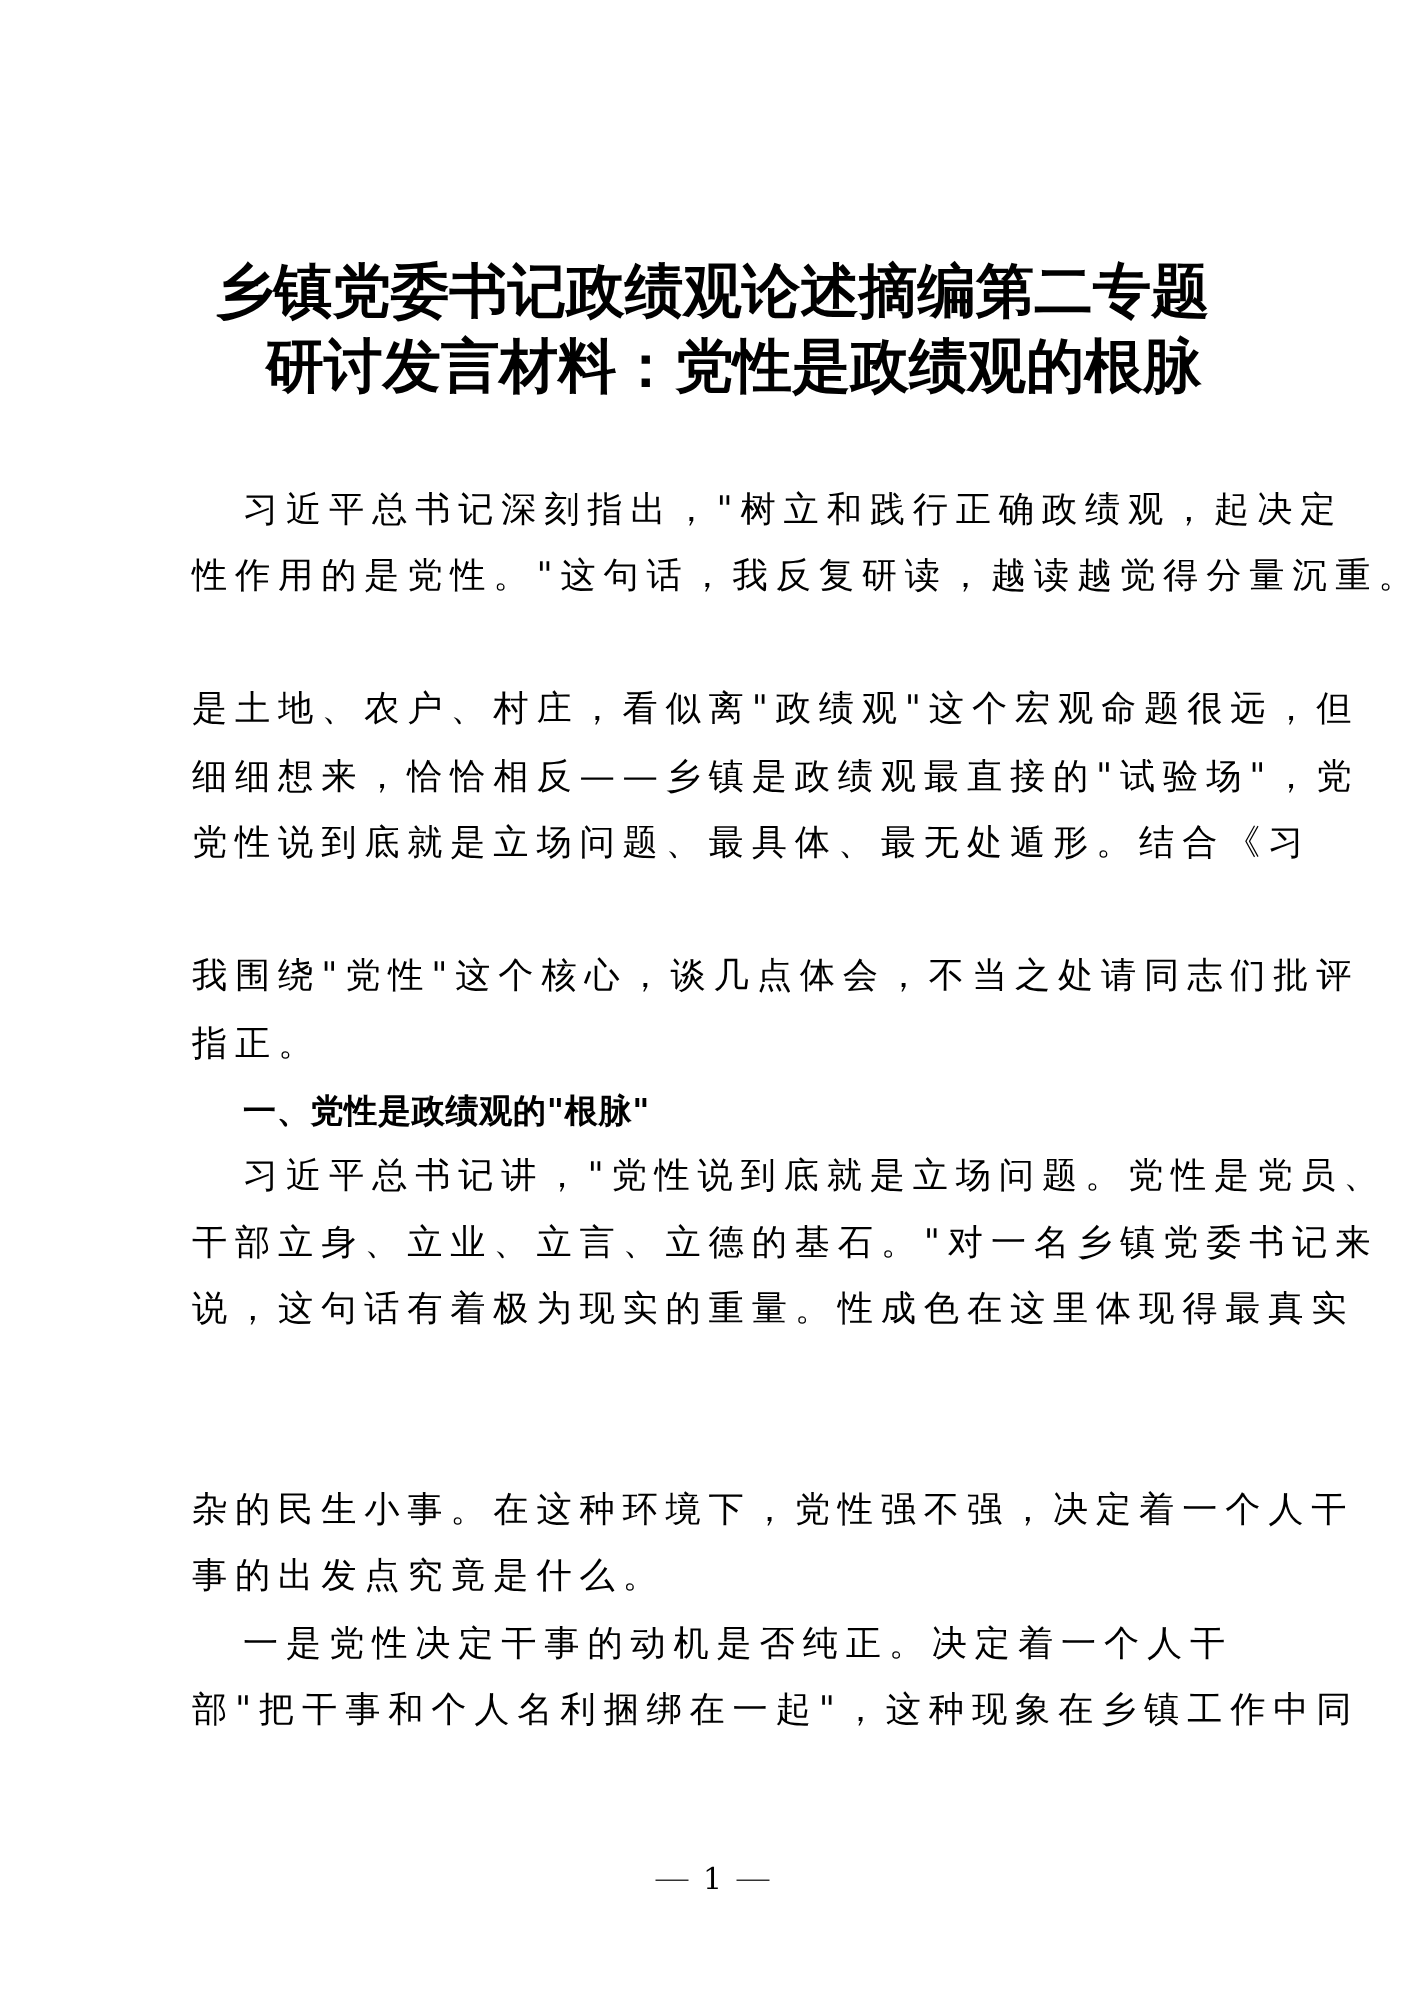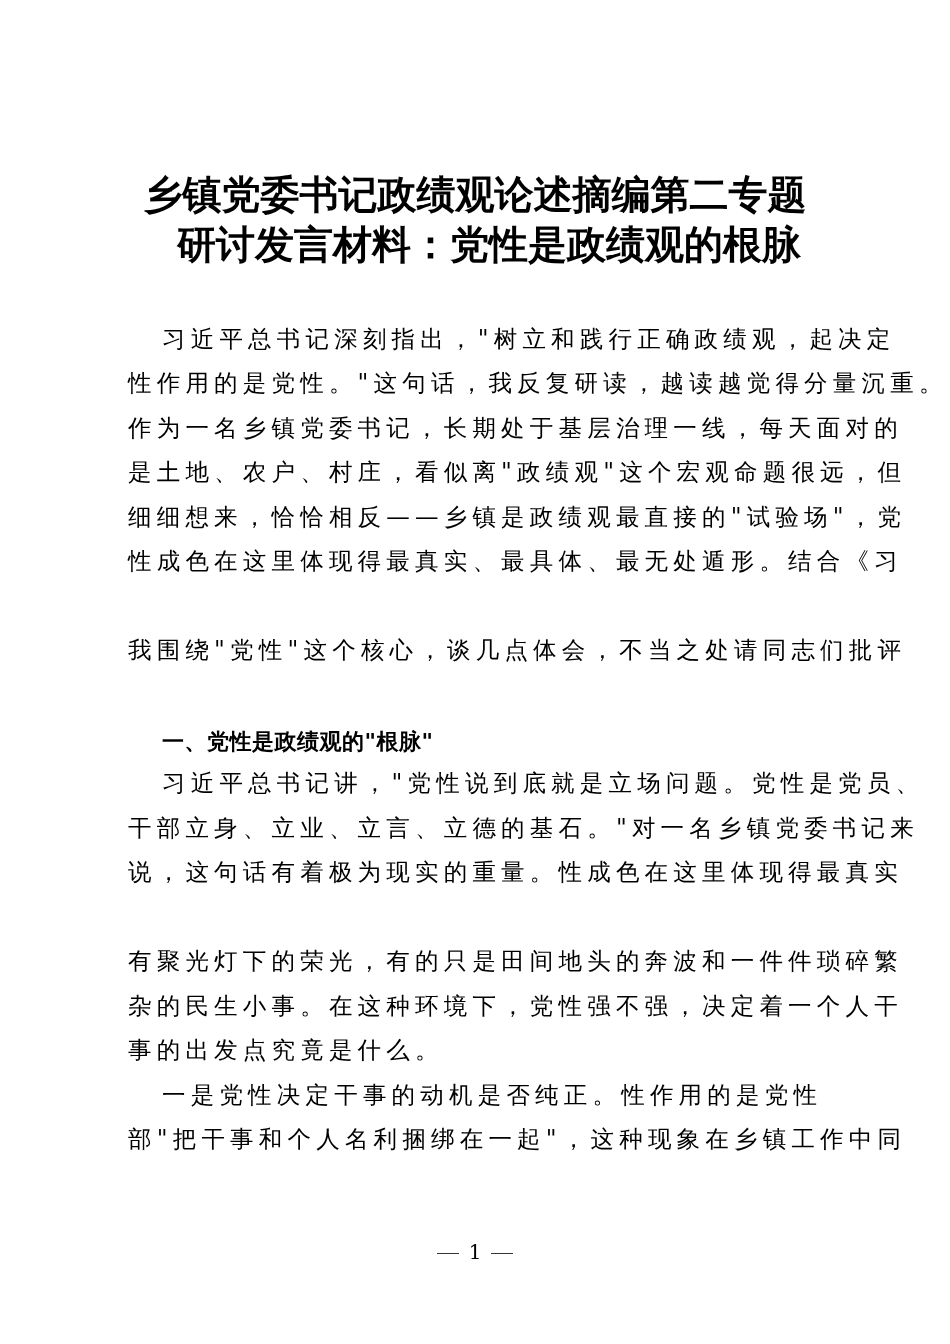--- a/index.html
+++ b/index.html
@@ -79,35 +79,34 @@
 </head>
 <body>
 
 <div class="page">
 
   <div class="title l1">乡镇党委书记政绩观论述摘编第二专题</div>
   <div class="title l2">研讨发言材料：党性是政绩观的根脉</div>
 
   <div class="body-line indent" style="top:324px">习近平总书记深刻指出，"树立和践行正确政绩观，起决定</div>
   <div class="body-line" style="top:368px">性作用的是党性。"这句话，我反复研读，越读越觉得分量沉重。</div>
-  <div class="body-line" style="top:413px">作为一名乡镇党委书记，长期处于基层治理一线，每天面对的</div>
   <div class="body-line" style="top:457px">是土地、农户、村庄，看似离"政绩观"这个宏观命题很远，但</div>
   <div class="body-line" style="top:502px">细细想来，恰恰相反——乡镇是政绩观最直接的"试验场"，党</div>
-  <div class="body-line" style="top:546px">性成色在这里体现得最真实、最具体、最无处遁形。结合《习</div>
+  <div class="body-line" style="top:546px">党性说到底就是立场问题、最具体、最无处遁形。结合《习</div>
   <div class="body-line" style="top:635px">我围绕"党性"这个核心，谈几点体会，不当之处请同志们批评</div>
+  <div class="body-line" style="top:680px">指正。</div>
 
   <div class="heading" style="top:727px">一、党性是政绩观的"根脉"</div>
 
   <div class="body-line indent" style="top:768px">习近平总书记讲，"党性说到底就是立场问题。党性是党员、</div>
   <div class="body-line" style="top:813px">干部立身、立业、立言、立德的基石。"对一名乡镇党委书记来</div>
   <div class="body-line" style="top:857px">说，这句话有着极为现实的重量。性成色在这里体现得最真实</div>
-  <div class="body-line" style="top:946px">有聚光灯下的荣光，有的只是田间地头的奔波和一件件琐碎繁</div>
   <div class="body-line" style="top:1035px">事的出发点究竟是什么。</div>
   <div class="body-line" style="top:991px">杂的民生小事。在这种环境下，党性强不强，决定着一个人干</div>
 
-  <div class="body-line indent" style="top:1080px">一是党性决定干事的动机是否纯正。性作用的是党性</div>
+  <div class="body-line indent" style="top:1080px">一是党性决定干事的动机是否纯正。决定着一个人干</div>
   <div class="body-line" style="top:1124px">部"把干事和个人名利捆绑在一起"，这种现象在乡镇工作中同</div>
 
   <div class="footer">
     <span class="dash"></span><span>1</span><span class="dash"></span>
   </div>
 
 </div>
 
 </body></html>

